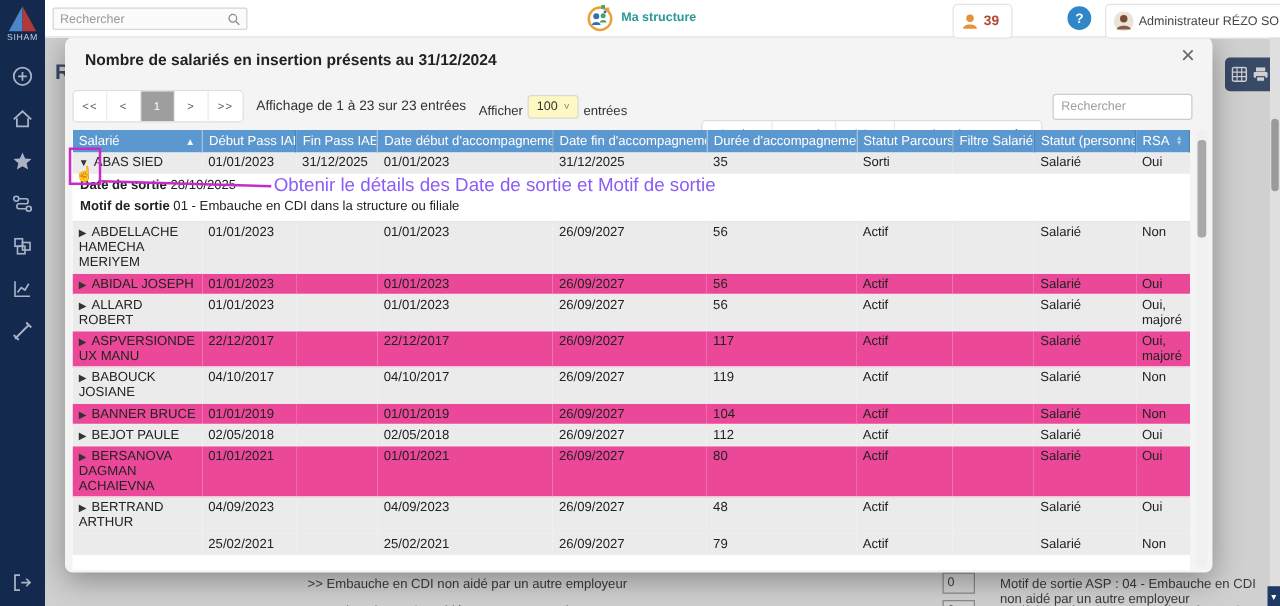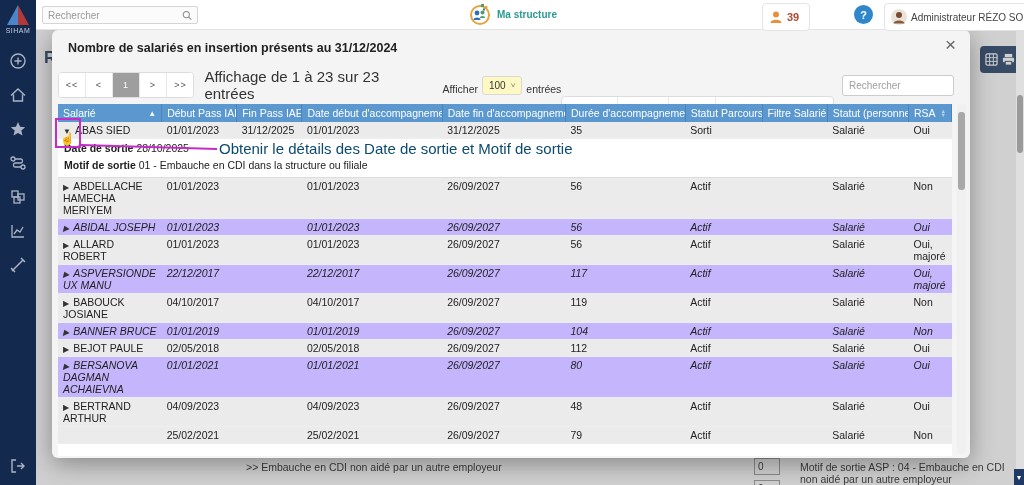--- a/index.html
+++ b/index.html
@@ -50,53 +50,53 @@
   .modal-title { position:absolute; left:16px; top:11px; font-size:12.5px; font-weight:bold; color:#222; }
   .modal-close { position:absolute; right:14px; top:5px; font-size:19px; color:#666; cursor:pointer; line-height:1; }
 
   
   .toolbar { position:absolute; top:40px; left:6px; right:16px; height:30px; display:flex; align-items:center; justify-content:space-between; }
   .tleft { display:flex; align-items:center; gap:10px; }
   .pager { display:flex; border:1px solid #ddd; border-radius:4px; background:#fff; overflow:hidden; }
   .pbtn { min-width:27px; height:24px; display:flex; align-items:center; justify-content:center; font-size:9px; color:#555; border-right:1px solid #e8e8e8; cursor:pointer; background:#fff; letter-spacing:1px; }
   .pbtn:last-child { border-right:none; }
   .pbtn.active { background:#9e9e9e; color:#fff; }
-  .info-text { font-size:15px; color:#333; }
+  .info-text { font-size:11px; color:#333; }
   .show-select { display:flex; align-items:flex-end; gap:4px; font-size:10.5px; color:#333; }
   .select-box { background:#fef9c3; border:1px solid #d8d8d8; border-radius:3px; padding:3px 6px; font-size:10px; color:#333; display:flex; gap:5px; align-items:center; cursor:pointer; }
   .tright { display:flex; align-items:center; gap:8px; }
   .export-group { display:flex; border:1px solid #ddd; border-radius:4px; background:#fff; overflow:hidden;margin-top:45px; }
   .ebtn { padding:5px 12px; font-size:10.5px; color:#333; border-right:1px solid #e8e8e8; cursor:pointer; white-space:nowrap; }
   .ebtn:last-child { border-right:none; }
   .tsearch { width:112px; height:21px; border:1px solid #ccc; border-radius:3px; font-size:10px; padding:0 6px; color:#555; font-family:"Liberation Sans", sans-serif; outline:none; }
   .tsearch::placeholder { color:#a0a0a0; }
 
   
   .table-wrap { position:absolute; top:74px; left:6px; right:18px; bottom:2px; background:#fff; overflow:hidden; }
   table { width:100%; border-collapse:collapse; table-layout:fixed; }
   th { background:#5b98cf; color:#fff; font-size:10.5px; font-weight:normal; text-align:left; padding:3px 5px; border-right:1px solid #4a86bd; white-space:nowrap; overflow:hidden; cursor:pointer; }
   th .thwrap { display:flex; align-items:center; justify-content:space-between; gap:2px; }
   .sort-glyphs { display:flex; flex-direction:column; line-height:4.5px; font-size:5.5px; color:rgba(255,255,255,.55); }
   .sort-asc { font-size:8px; color:#eef4fb; }
   td { font-size:10.5px; color:#222; padding:2px 5px; vertical-align:top; border-bottom:1px solid #eee; word-wrap:break-word; }
   tr.gray td { background:#ebebeb; }
-  tr.white td { background:#c4b5fd;font-style:italic; }
+  tr.white td { background:#ec4899; }
   .toggle { font-size:8px; color:#333; margin-right:4px; cursor:pointer; }
   tr.detail td { background:#fff; padding:3px 6px 2px 6px; border-bottom:none; font-size:10.5px; }
   tr.detail .dlabel { font-weight:bold; }
   tr.detail-last td { border-bottom:1px solid #ddd; padding-bottom:6px; }
 
   
   .modal-scroll { position:absolute; right:4px; top:74px; bottom:4px; width:9px; background:#f0f0f0; border-radius:4px; }
   .modal-thumb { position:absolute; left:1px; width:7px; top:8px; height:78px; background:#a8a8a8; border-radius:3px; }
 
   
   .ann-layer { position:absolute; left:0; top:0; width:1024px; height:485px; z-index:20; pointer-events:none; }
   .ann-rect { position:absolute; left:55px; top:118px; width:26px; height:30px; border:2px solid #c72bc7; }
-  .ann-text { position:absolute; left:219px; top:140px; color:#0c4a6e; font-size:15px; }
+  .ann-text { position:absolute; left:219px; top:140px; color:#8b5cf6; font-size:15px; }
   .ann-cursor { position:absolute; left:60px; top:132px; font-size:12px; color:#444; }
 </style>
 </head>
 <body>
 
 <div class="stage">
 
   <div class="sidebar">
     <svg class="logo-tri" width="26" height="22" viewBox="0 0 26 22">
       <polygon points="13,1 13,21 2,21" fill="#4a86c8"></polygon>

